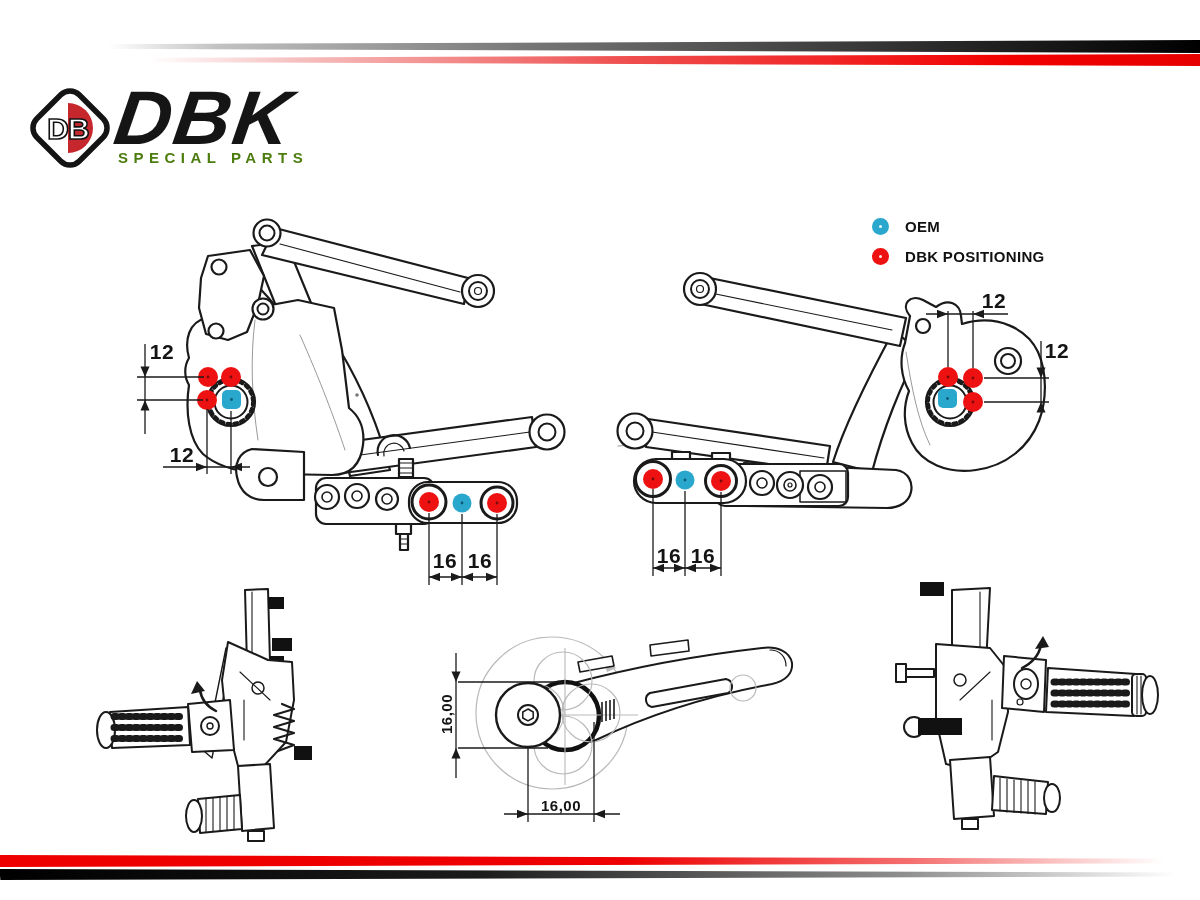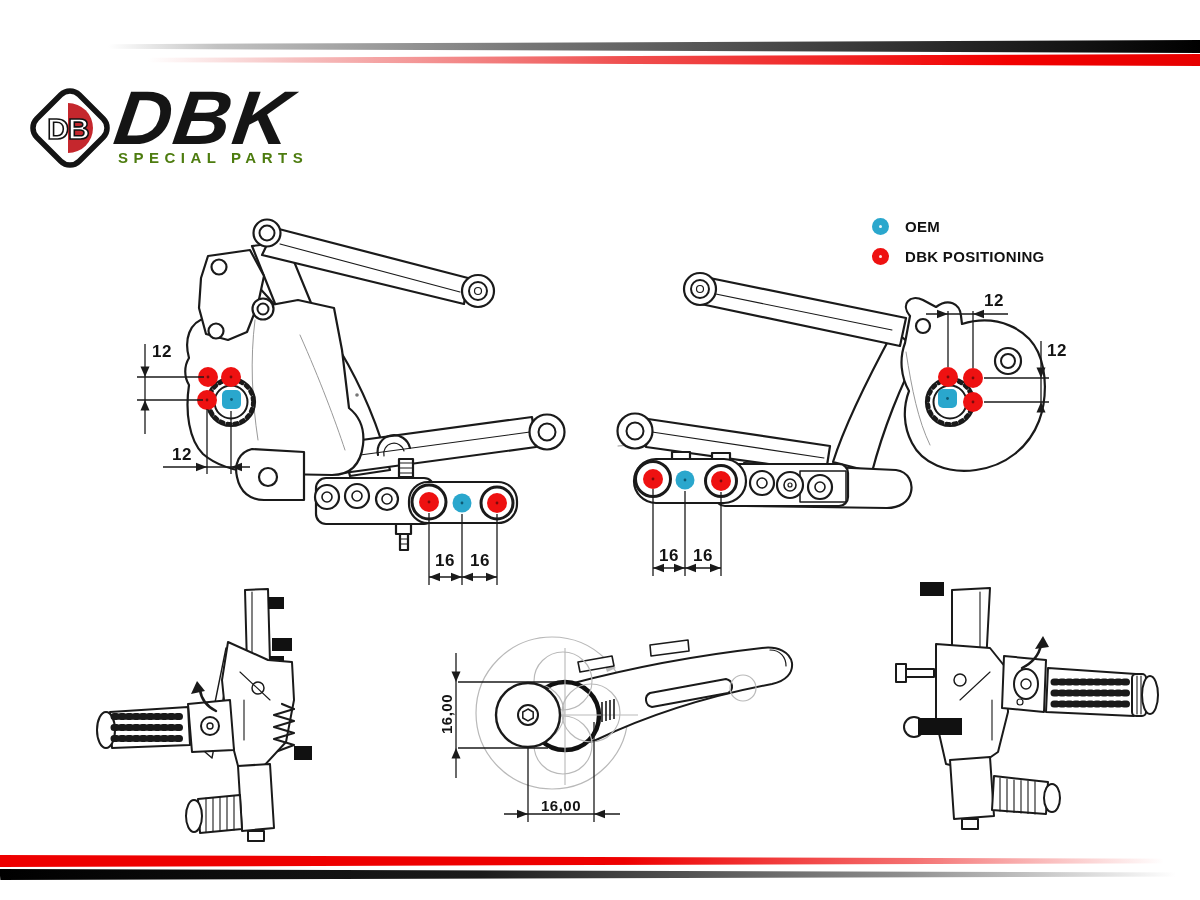--- a/index.html
+++ b/index.html
@@ -28,21 +28,21 @@
      letter-spacing:5.5px;color:#4d7c0f;white-space:nowrap;}
   
   .legend{position:absolute;left:872px;top:218px;display:flex;flex-direction:column;gap:13px;}
   .legend-row{display:flex;align-items:flex-end;gap:16px;}
   .legend-swatch{width:17px;height:17px;border-radius:50%;position:relative;flex:0 0 auto;}
   .legend-swatch::after{content:"";position:absolute;left:7px;top:7px;width:3px;height:3px;border-radius:50%;background:#fff;opacity:.9;}
   .sw-oem{background:#2aa7cd;}
   .sw-dbk{background:#ee1111;}
   .legend-label{font-size:15px;font-weight:bold;color:#111;letter-spacing:.3px;white-space:nowrap;}
   
-  .dim-label{position:absolute;font-size:17px;font-weight:bold;color:#141414;
+  .dim-label{position:absolute;font-size:21px;font-weight:bold;color:#141414;
      transform:translate(-50%,-50%);white-space:nowrap;letter-spacing:.5px;}
   .dim-label.small{font-size:15px;}
   .dim-label.rot{transform:translate(-50%,-50%) rotate(-90deg);}
   .art{position:absolute;left:0;top:0;width:1200px;height:900px;}
 </style>
 </head>
 <body>
 
 <div class="page">
 

